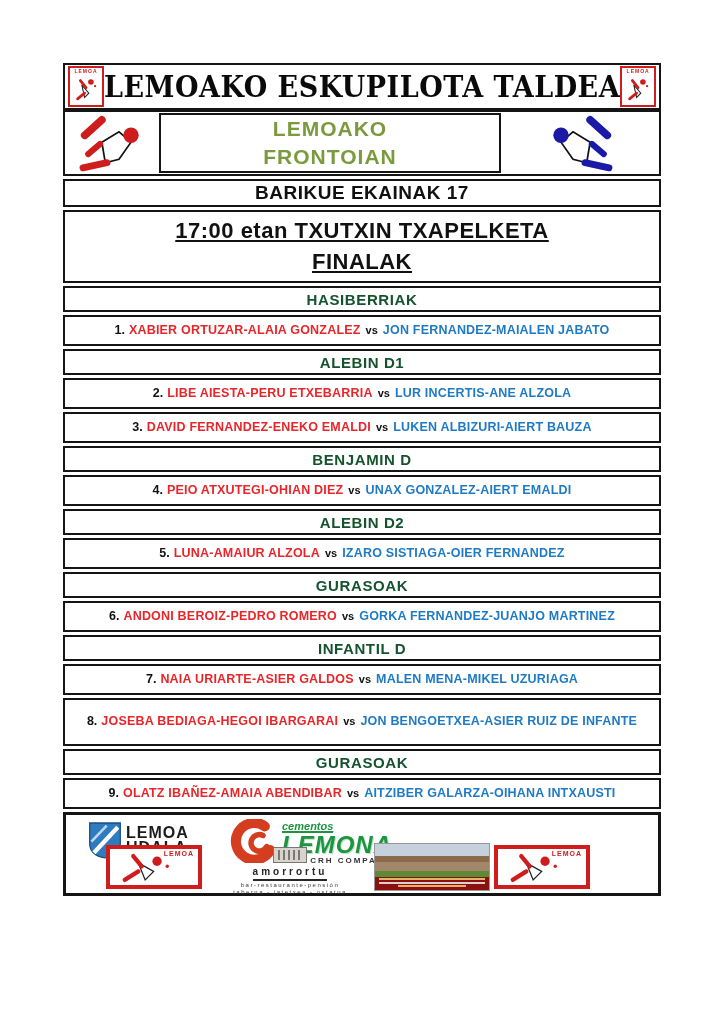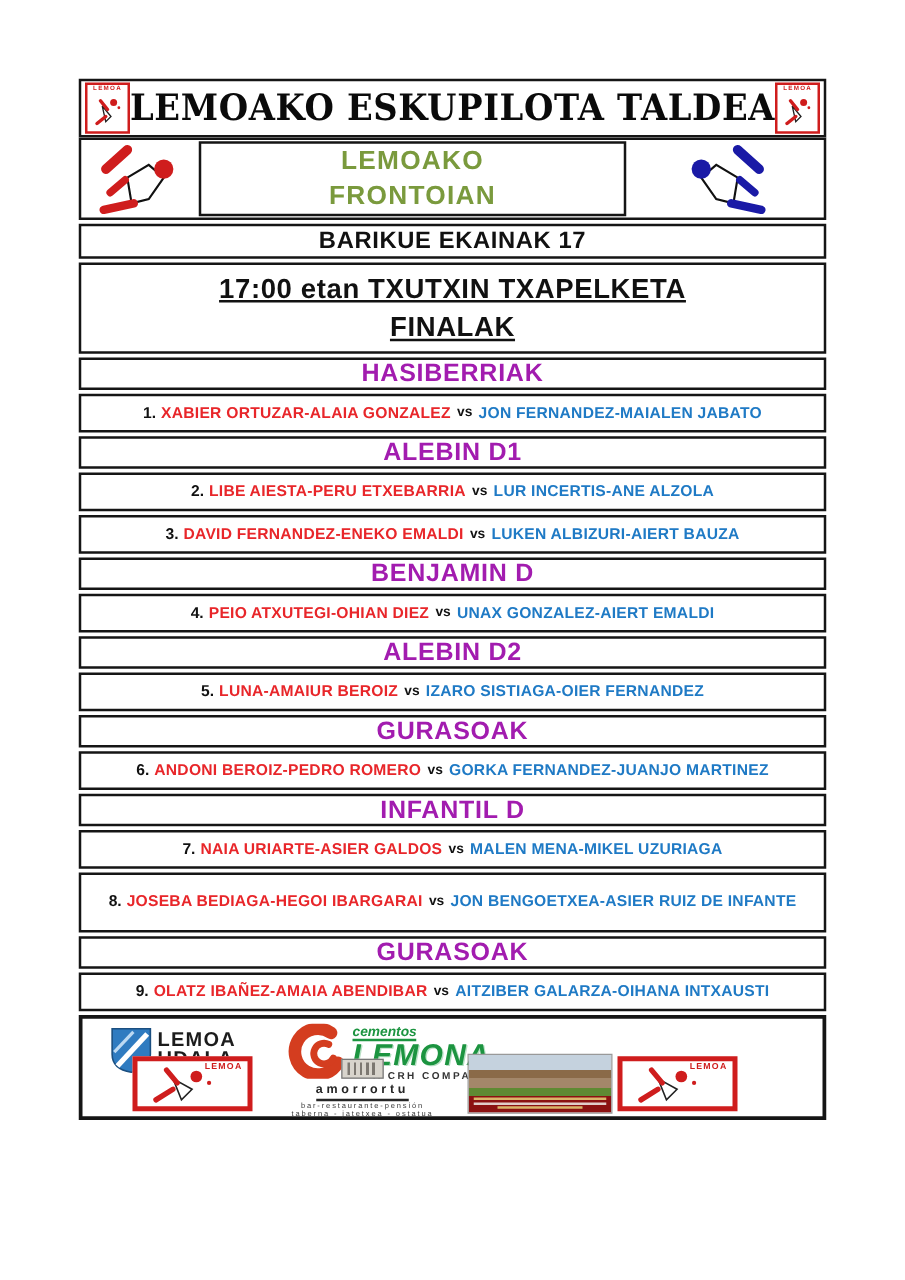--- a/index.html
+++ b/index.html
@@ -33,35 +33,35 @@
     width:342px;box-sizing:border-box;border:2px solid #151515;height:60px;
     display:flex;flex-direction:column;align-items:center;justify-content:space-around;
     font-weight:bold;font-size:21px;color:#7a9a3d;letter-spacing:1px;line-height:1.1;
   }
   .row-date{height:28px;}
   .date-text{font-size:19px;font-weight:bold;letter-spacing:.5px;}
   .row-time{height:73px;flex-direction:column;justify-content:space-evenly;}
   .time-text,.finals-text{font-size:22px;font-weight:bold;letter-spacing:.5px;text-decoration:underline;}
   
   .row-cat{height:26px;}
-  .cat-text{font-size:20px;font-weight:bold;color:#a21caf;letter-spacing:.6px;}
+  .cat-text{font-size:15px;font-weight:bold;color:#14532d;letter-spacing:.6px;}
   .row-match{height:31px;padding:0 8px;flex-wrap:wrap;line-height:1.4;}
   .row-match-tall{height:48px;}
   .m-num{font-size:12.5px;font-weight:bold;color:#111;margin-right:4px;}
   .m-red{font-size:12.5px;font-weight:bold;color:#e8262a;letter-spacing:.2px;}
   .m-vs{font-size:11px;font-weight:bold;color:#111;margin:0 5px;}
   .m-blue{font-size:12.5px;font-weight:bold;color:#1f7ac5;letter-spacing:.2px;}
   
   .row-footer{height:84px;border-width:3px;margin-bottom:0;display:block;position:relative;}
   .sp{position:absolute;display:flex;align-items:center;}
   .udala-group{left:22px;top:5px;}
   .udala-text{font-size:16px;font-weight:800;color:#1c1c1c;line-height:15px;letter-spacing:1px;text-align:left;margin-left:4px;}
   .lemona-group{left:158px;top:1px;}
   .lemona-words{text-align:left;margin-left:2px;}
-  .lemona-top{font-size:11px;font-weight:bold;font-style:italic;color:#1c9440;line-height:10px;border-bottom:2px solid #1c9440;display:inline-block;}
+  .lemona-top{font-size:11px;font-weight:bold;font-style:italic;color:#1c9440;line-height:10px;border-bottom:2px solid #1c9440;display:inline-block;text-decoration:underline;}
   .lemona-name{font-size:24px;font-weight:800;font-style:italic;color:#1c9440;line-height:22px;letter-spacing:1px;text-shadow:1px 1px 0 #b7e0c4;}
   .lemona-sub{font-size:8px;font-weight:bold;color:#333;letter-spacing:2px;text-align:right;line-height:9px;}
   .garitze-group{left:418px;top:5px;}
   .garitze-oval{
     width:130px;height:27px;background:#1e8a3c;border-radius:50%;
     display:flex;flex-direction:column;align-items:center;justify-content:center;border:2px solid #14662b;box-sizing:border-box;
   }
   .garitze-name{font-size:13px;font-weight:800;color:#eef6ee;letter-spacing:2px;line-height:12px;text-shadow:0 1px 0 #0c401b;}
   .garitze-sub{width:80px;height:3px;background:#cf1d1d;border-radius:2px;margin-top:1px;}
   .badge-h{
@@ -193,21 +193,21 @@
     <span class="m-red">PEIO ATXUTEGI-OHIAN DIEZ</span>
     <span class="m-vs">vs</span>
     <span class="m-blue">UNAX GONZALEZ-AIERT EMALDI</span>
   </div>
 
   <div class="row row-cat">
     <span class="cat-text">ALEBIN D2</span>
   </div>
   <div class="row row-match">
     <span class="m-num">5.</span>
-    <span class="m-red">LUNA-AMAIUR BEROIZ</span>
+    <span class="m-red">LUNA-AMAIUR ALZOLA</span>
     <span class="m-vs">vs</span>
     <span class="m-blue">IZARO SISTIAGA-OIER FERNANDEZ</span>
   </div>
 
   <div class="row row-cat">
     <span class="cat-text">GURASOAK</span>
   </div>
   <div class="row row-match">
     <span class="m-num">6.</span>
     <span class="m-red">ANDONI BEROIZ-PEDRO ROMERO</span>

